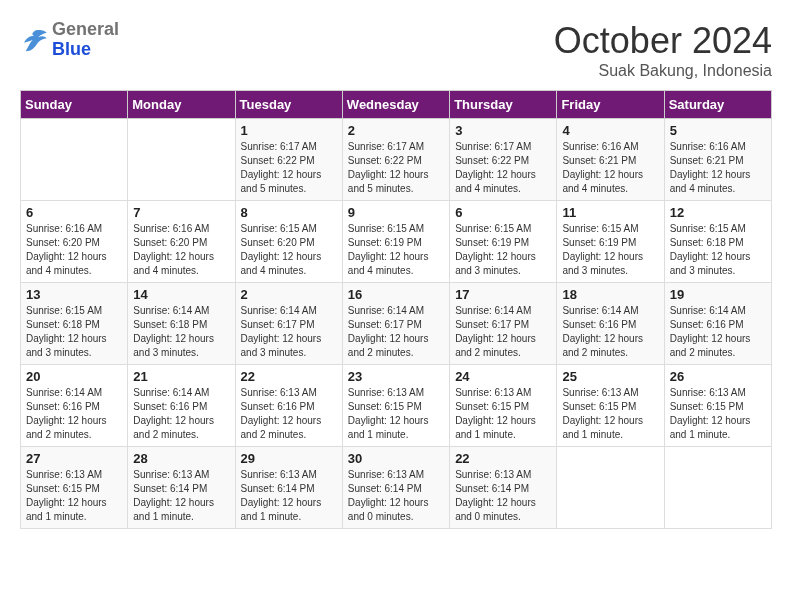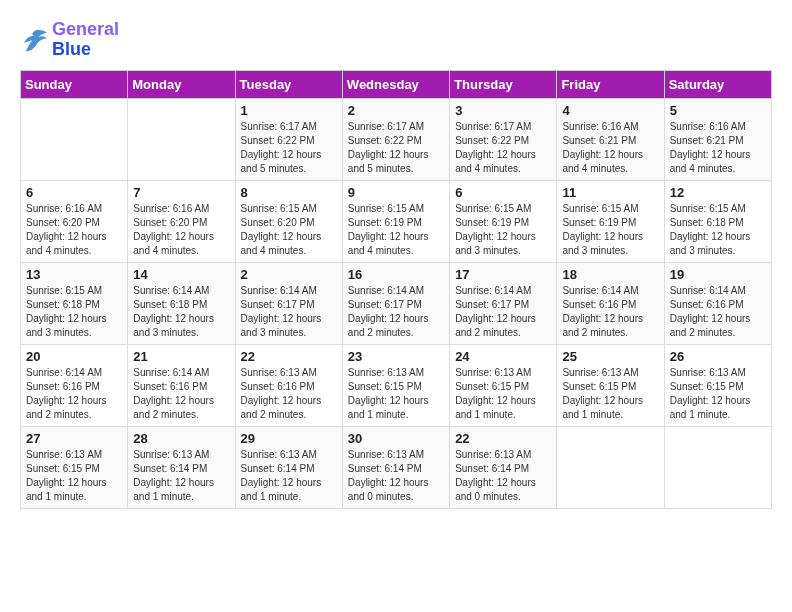--- a/index.html
+++ b/index.html
@@ -21,21 +21,21 @@
       align-items: center;
       gap: 4px;
     }
     .logo-text {
       font-size: 18px;
       font-weight: bold;
       color: #333;
       line-height: 1.1;
     }
     .logo-text span {
-      color: #8b5cf6;
+      color: #737373;
     }
     .logo-bird {
       width: 28px;
       height: 28px;
     }
     .title-block {
       text-align: right;
     }
     .month-title {
       font-size: 36px;
@@ -45,21 +45,21 @@
     .subtitle {
       font-size: 16px;
       color: #555;
     }
     table {
       width: 100%;
       border-collapse: collapse;
       font-size: 11px;
     }
     thead tr th {
-      background-color: #a21caf;
+      background-color: #701a75;
       color: #fff;
       padding: 6px 4px;
       text-align: left;
       font-size: 13px;
       font-weight: bold;
       border: 1px solid #ccc;
     }
     tbody tr td {
       vertical-align: top;
       padding: 4px 5px;
@@ -96,20 +96,24 @@
     </svg>
     <div style="display:flex;flex-direction:column;">
       <div class="logo-text">
         <span>General</span>
       </div>
       <div class="logo-text">
         <span style="color:#1d4ed8;">Blue</span>
       </div>
     </div>
   </div>
+  <div class="title-block">
+    <div class="month-title">October 2024</div>
+    <div class="subtitle">Suak Bakung, Indonesia</div>
+  </div>
 </div>
 
 <table>
   <thead>
     <tr>
     <th>Sunday</th>
         <th>Monday</th>
         <th>Tuesday</th>
         <th>Wednesday</th>
         <th>Thursday</th>

